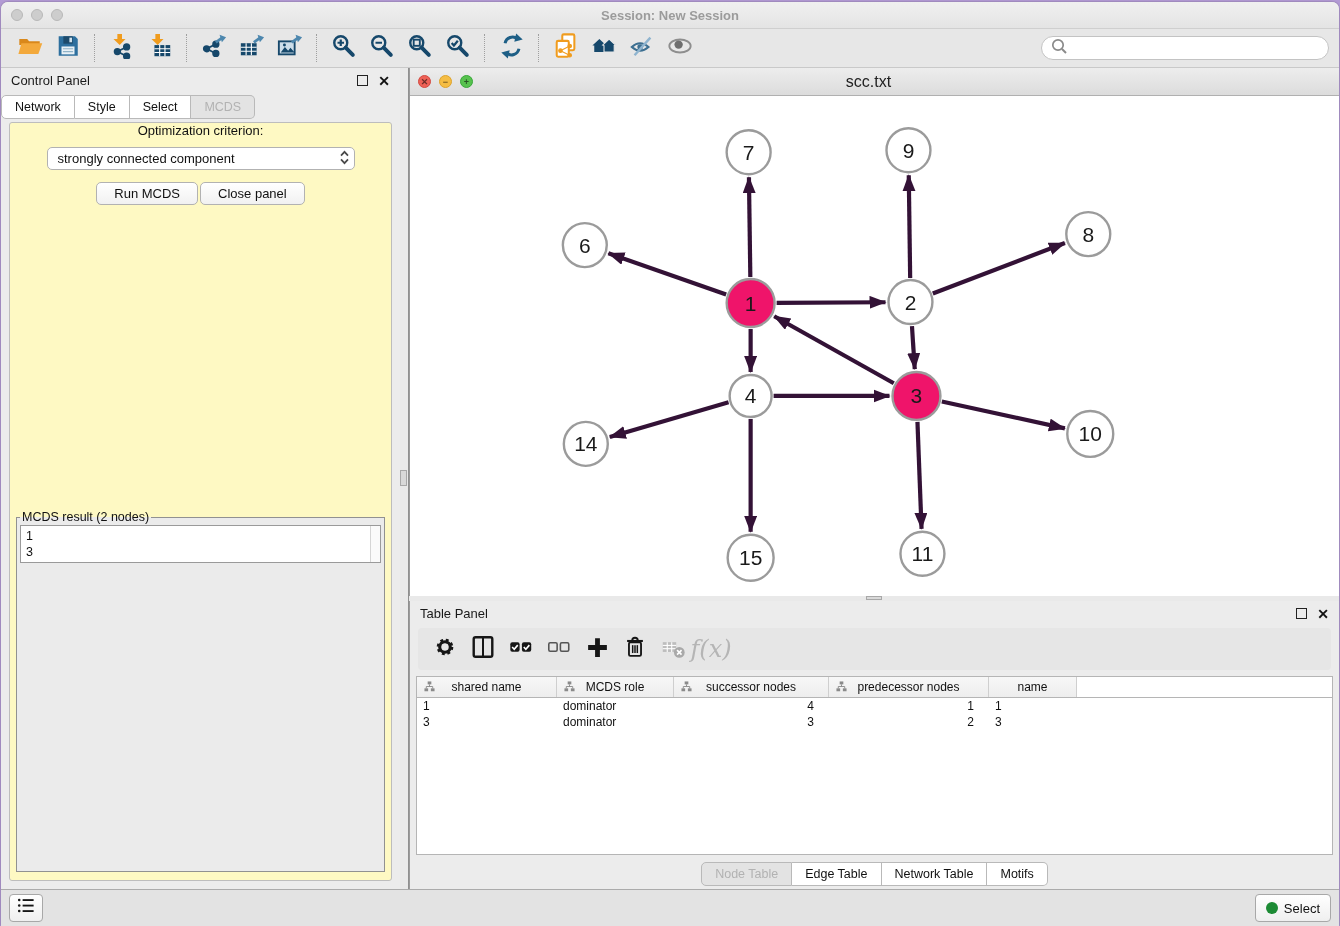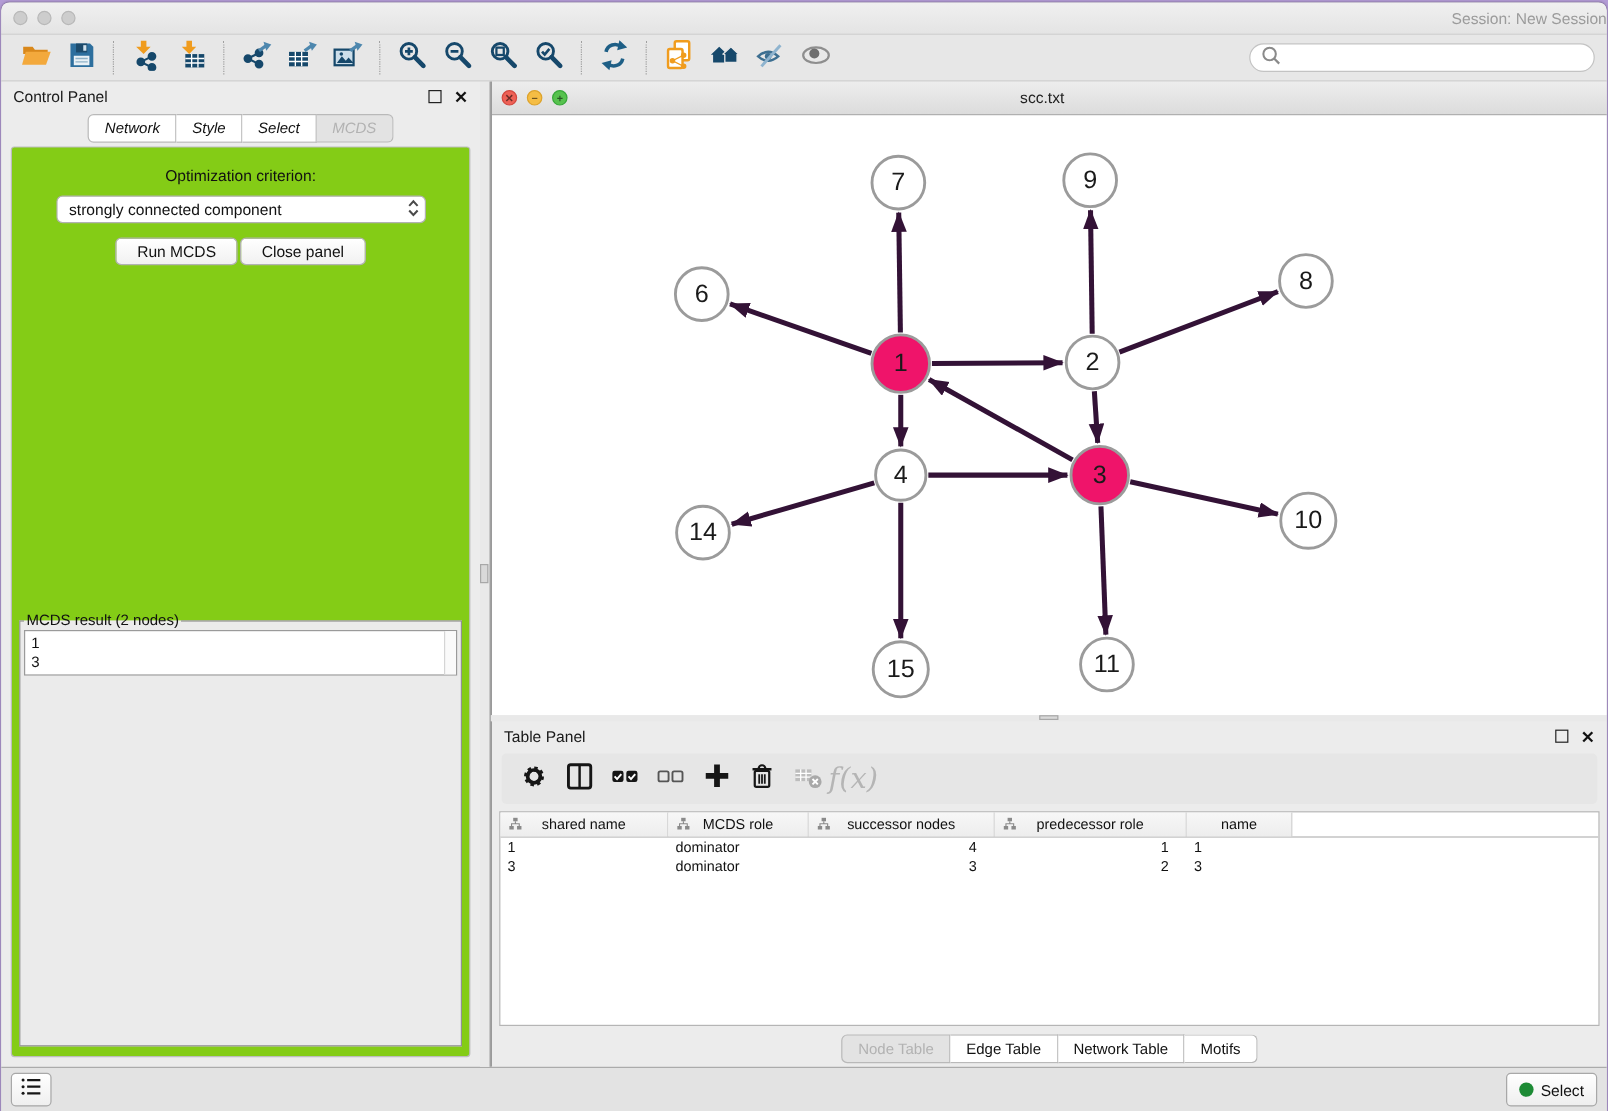--- a/index.html
+++ b/index.html
@@ -2,42 +2,42 @@
 <html><head>
 <meta charset="utf-8">
 <style>
   html,body{margin:0;padding:0;}
   body{width:1340px;height:926px;background:#b39bd5;font-family:"Liberation Sans",sans-serif;position:relative;overflow:hidden;-webkit-font-smoothing:antialiased;}
   .window{position:absolute;top:2px;left:1px;right:1px;bottom:0;background:#ececec;border-radius:7px 7px 0 0;overflow:hidden;display:flex;flex-direction:column;box-shadow:0 0 2px rgba(0,0,0,.4);}
   
   .titlebar{height:26px;background:linear-gradient(#f0f0f0,#e4e4e4);border-bottom:1px solid #cfcfcf;display:flex;align-items:center;position:relative;}
   .traffic{display:flex;gap:8px;margin-left:10px;}
   .dot{width:12px;height:12px;border-radius:50%;background:#cdcdcd;border:1px solid #b8b8b8;box-sizing:border-box;}
-  .win-title{position:absolute;left:0;right:0;text-align:right;font-size:13px;color:#9b9b9b;}
+  .win-title{position:absolute;left:0;right:0;text-align:center;font-size:13px;color:#9b9b9b;font-weight:bold;}
   
   .toolbar{height:38px;background:#e7e7e7;border-bottom:1px solid #c9c9c9;display:flex;align-items:center;padding:0 10px;}
   .tbtn{width:32px;height:32px;display:flex;align-items:center;justify-content:center;margin:0 3px;cursor:default;}
   .sep{width:1px;height:28px;border-left:1px dotted #9f9f9f;margin:0 7px;}
   .searchbox{margin-left:auto;width:288px;height:24px;background:#fff;border:1px solid #c3c3c3;border-radius:12px;display:flex;align-items:center;padding:0 8px;box-sizing:border-box;}
   .searchbox input{border:none;outline:none;flex:1;font-size:12px;margin-left:5px;background:transparent;}
   
   .main{flex:1;display:flex;min-height:0;}
   
   .cpanel{width:399px;display:flex;flex-direction:column;background:#ececec;min-height:0;}
   .panel-head{height:25px;display:flex;align-items:center;padding:0 10px;font-size:13px;color:#1a1a1a;}
   .panel-head .spacer{flex:1;}
   .float-btn{width:11px;height:11px;border:1.5px solid #222;box-sizing:border-box;margin-right:10px;}
   .close-btn{font-size:14px;font-weight:bold;color:#111;line-height:1;}
-  .tabs-row{display:flex;justify-content:center;margin:2px 0 0;font-style:italic;}
+  .tabs-row{display:flex;margin:2px 0 0;}
   .segtabs{display:inline-flex;}
   .segtab{height:22px;line-height:22px;padding:0 13px;font-size:12.5px;background:#fff;border:1px solid #b9b9b9;border-left:none;color:#111;}
   .segtab:first-child{border-left:1px solid #b9b9b9;border-radius:5px 0 0 5px;}
   .segtab:last-child{border-radius:0 5px 5px 0;}
   .segtab.active{background:#e3e3e3;color:#b2b2b2;}
-  .cp-content{flex:1;margin:3px 8px 8px;border:1px solid #bdbdbd;border-radius:3px;background:#84cc16;display:flex;flex-direction:column;min-height:0;padding-top:16px;}
+  .cp-content{flex:1;margin:3px 8px 8px;border:1px solid #bdbdbd;border-radius:3px;background:#fef9c3;display:flex;flex-direction:column;min-height:0;}
   .opt-label{text-align:center;font-size:13px;color:#111;}
   .dd-row{display:flex;justify-content:center;margin-top:9px;}
   .dropdown{width:308px;height:23px;background:#fff;border:1px solid #b2b2b2;border-radius:5px;display:flex;align-items:center;padding:0 4px 0 10px;box-sizing:border-box;font-size:13px;color:#111;}
   .dropdown .lbl{flex:1;}
   .btn-row{display:flex;justify-content:center;gap:2px;margin-top:12px;}
   .mac-btn{height:23px;line-height:21px;padding:0 17px;background:linear-gradient(#ffffff,#f1f1f1);border:1px solid #b2b2b2;border-radius:5px;font-size:13px;color:#111;}
   .cp-spacer{flex:1;}
   fieldset.result{margin:0 6px 8px;border:1px solid #919191;padding:1px 3px 3px;display:flex;flex-direction:column;height:362px;box-sizing:border-box;background:#ebebeb;gap:31px;}
   fieldset.result legend{font-size:12.5px;padding:0 2px;color:#111;}
   .result-box{flex:1;background:#fff;border:1px solid #9a9a9a;display:flex;min-height:0;}
@@ -49,21 +49,21 @@
   .hsplit{height:5px;background:#e9e9e9;position:relative;}
   .h-grip{position:absolute;left:calc(50% - 8px);top:0;width:16px;height:4px;background:#d9d9d9;border:1px solid #a8a8a8;box-sizing:border-box;}
   
   .rightcol{flex:1;display:flex;flex-direction:column;min-width:0;min-height:0;}
   .netwin{height:528px;display:flex;flex-direction:column;border-left:1px solid #9a9a9a;}
   .net-titlebar{height:27px;background:linear-gradient(#ededed,#dcdcdc);border-bottom:1px solid #b0b0b0;display:flex;align-items:center;position:relative;}
   .tl{width:13px;height:13px;border-radius:50%;display:flex;align-items:center;justify-content:center;font-size:9px;font-weight:bold;color:rgba(0,0,0,.55);margin-left:8px;box-sizing:border-box;}
   .tl.red{background:#ee6156;border:1px solid #d24940;}
   .tl.yellow{background:#f5bd44;border:1px solid #dda32c;}
   .tl.green{background:#57c24e;border:1px solid #38a83a;}
-  .net-title{position:absolute;left:0;right:12px;text-align:center;font-size:13px;color:#222;}
+  .net-title{position:absolute;left:0;right:12px;text-align:center;font-size:16px;color:#222;}
   .canvas{flex:1;background:#fff;min-height:0;}
   .canvas svg{display:block;width:100%;height:100%;}
   
   .tpanel{flex:1;display:flex;flex-direction:column;background:#ececec;border-left:1px solid #9a9a9a;min-height:0;}
   .tp-toolbar{height:42px;margin:2px 8px 0;background:#e6e6e6;border-radius:4px;display:flex;align-items:center;padding:0 8px;}
   .tp-btn{width:30px;height:30px;display:flex;align-items:center;justify-content:center;margin:0 4px;}
   .tp-btn.disabled{opacity:1;}
   .fx{font-family:"DejaVu Serif",serif;font-style:italic;font-size:24px;color:#b5b5b5;}
   .table-box{flex:1;margin:6px 6px 4px;background:#fff;border:1px solid #b5b5b5;overflow:hidden;display:flex;flex-direction:column;min-height:0;}
   .thead{display:flex;height:20px;border-bottom:1px solid #b5b5b5;}
@@ -489,21 +489,21 @@
                   </svg></span>
                 <span>successor nodes</span>
               </div>
               <div class="th" style="width: 160px;">
                 <span class="hicon"><svg width="11" height="11" viewBox="0 0 12 12" xmlns="http://www.w3.org/2000/svg">
                     <rect x="4" y="0.5" width="4" height="3.2" fill="#8a8a8a"></rect>
                     <rect x="0.5" y="8" width="4" height="3.2" fill="#8a8a8a"></rect>
                     <rect x="7.5" y="8" width="4" height="3.2" fill="#8a8a8a"></rect>
                     <path d="M6 3.7 V6 M2.5 8 V6 H9.5 V8" stroke="#8a8a8a" stroke-width="1" fill="none"></path>
                   </svg></span>
-                <span>predecessor role</span>
+                <span>predecessor nodes</span>
               </div>
               <div class="th" style="width: 88px;">
                 <span>name</span>
               </div>
             </div>
           <div id="table-body">
               <div class="trow">
                 <div class="td" style="width: 140px;">1</div>
                 <div class="td" style="width: 117px;">dominator</div>
                 <div class="td num" style="width: 155px;">4</div>

